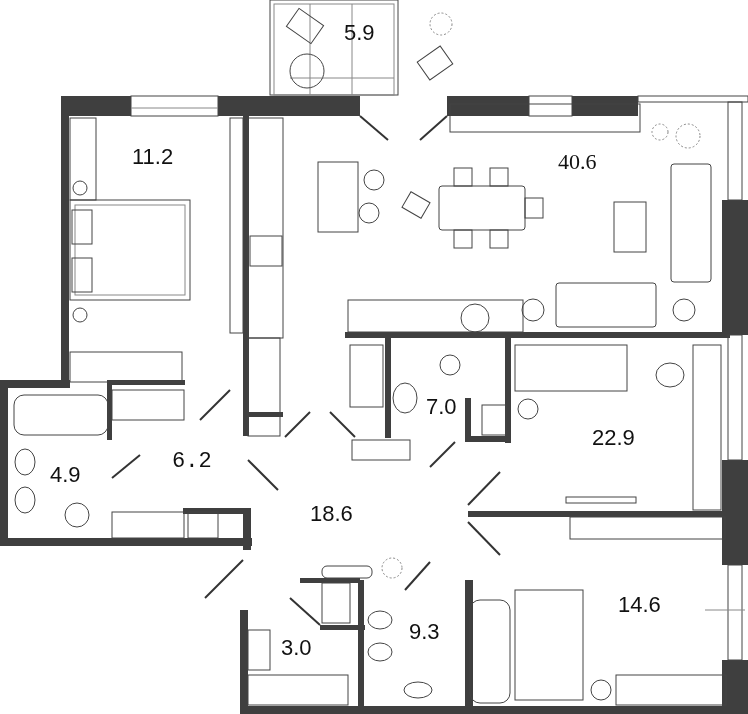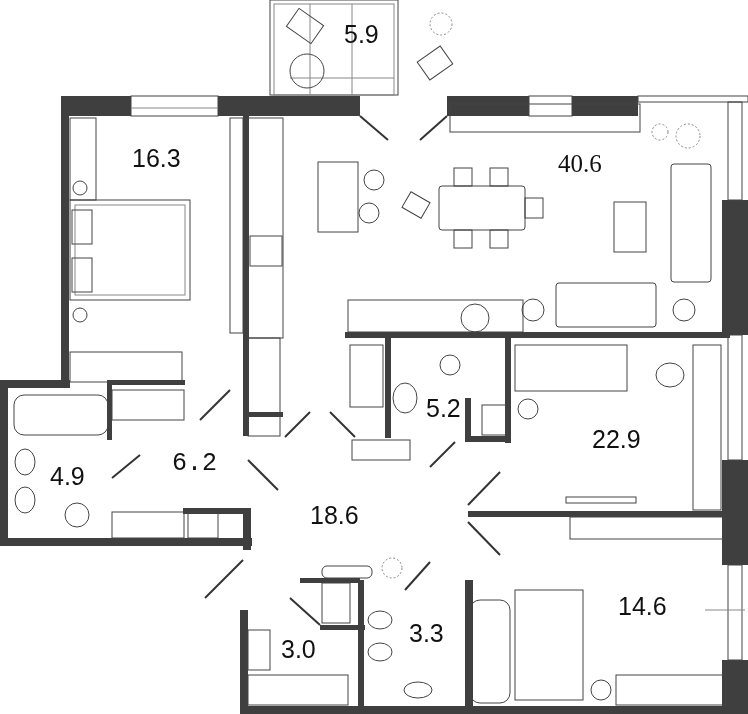--- a/index.html
+++ b/index.html
@@ -1,18 +1,18 @@
 <!DOCTYPE html>
 <html><head>
 <meta charset="utf-8">
 <style>
   html,body{margin:0;padding:0;background:#fff;}
   body{width:748px;height:714px;overflow:hidden;font-family:"Liberation Sans",sans-serif;}
   #plan{position:absolute;left:0;top:0;width:748px;height:714px;}
-  .lbl{position:absolute;font-size:25px;color:#111;letter-spacing:0;line-height:1;}
+  .lbl{position:absolute;font-size:22px;color:#111;letter-spacing:0;line-height:1;}
   svg .w{fill:#3f3f3f;}
   svg .l{fill:none;stroke:#444;stroke-width:1;}
   svg .lg{fill:none;stroke:#888;stroke-width:1;}
   svg .d{fill:none;stroke:#333;stroke-width:2;}
 </style>
 </head>
 <body>
 
 <div id="plan">
 <svg width="748" height="714" viewBox="0 0 748 714">
@@ -170,23 +170,23 @@
   </g>
 
   <g>
     <rect x="248" y="630" width="22" height="40" class="l"></rect>
     <rect x="248" y="675" width="100" height="30" class="l"></rect>
     <rect x="322" y="583" width="28" height="40" class="l"></rect>
   </g>
 </svg>
 
 <div class="lbl" style="left:344px;top:22px;">5.9</div>
-<div class="lbl" style="left:132px;top:146px;">16.3</div>
+<div class="lbl" style="left:132px;top:146px;">11.2</div>
 <div class="lbl" style="left:558px;top:151px;font-family:Liberation Serif, serif;">40.6</div>
 <div class="lbl" style="left:50px;top:450px;margin-top:14px;">4.9</div>
 <div class="lbl" style="left:172px;top:451px;font-family:Liberation Mono, monospace;">6.2</div>
-<div class="lbl" style="left:426px;top:396px;">5.2</div>
+<div class="lbl" style="left:426px;top:396px;">7.0</div>
 <div class="lbl" style="left:592px;top:427px;">22.9</div>
 <div class="lbl" style="left:310px;top:503px;">18.6</div>
-<div class="lbl" style="left:409px;top:621px;">3.3</div>
+<div class="lbl" style="left:409px;top:621px;">9.3</div>
 <div class="lbl" style="left:618px;top:594px;text-align:center;">14.6</div>
 <div class="lbl" style="left:281px;top:637px;">3.0</div>
 </div>
 
 </body></html>

